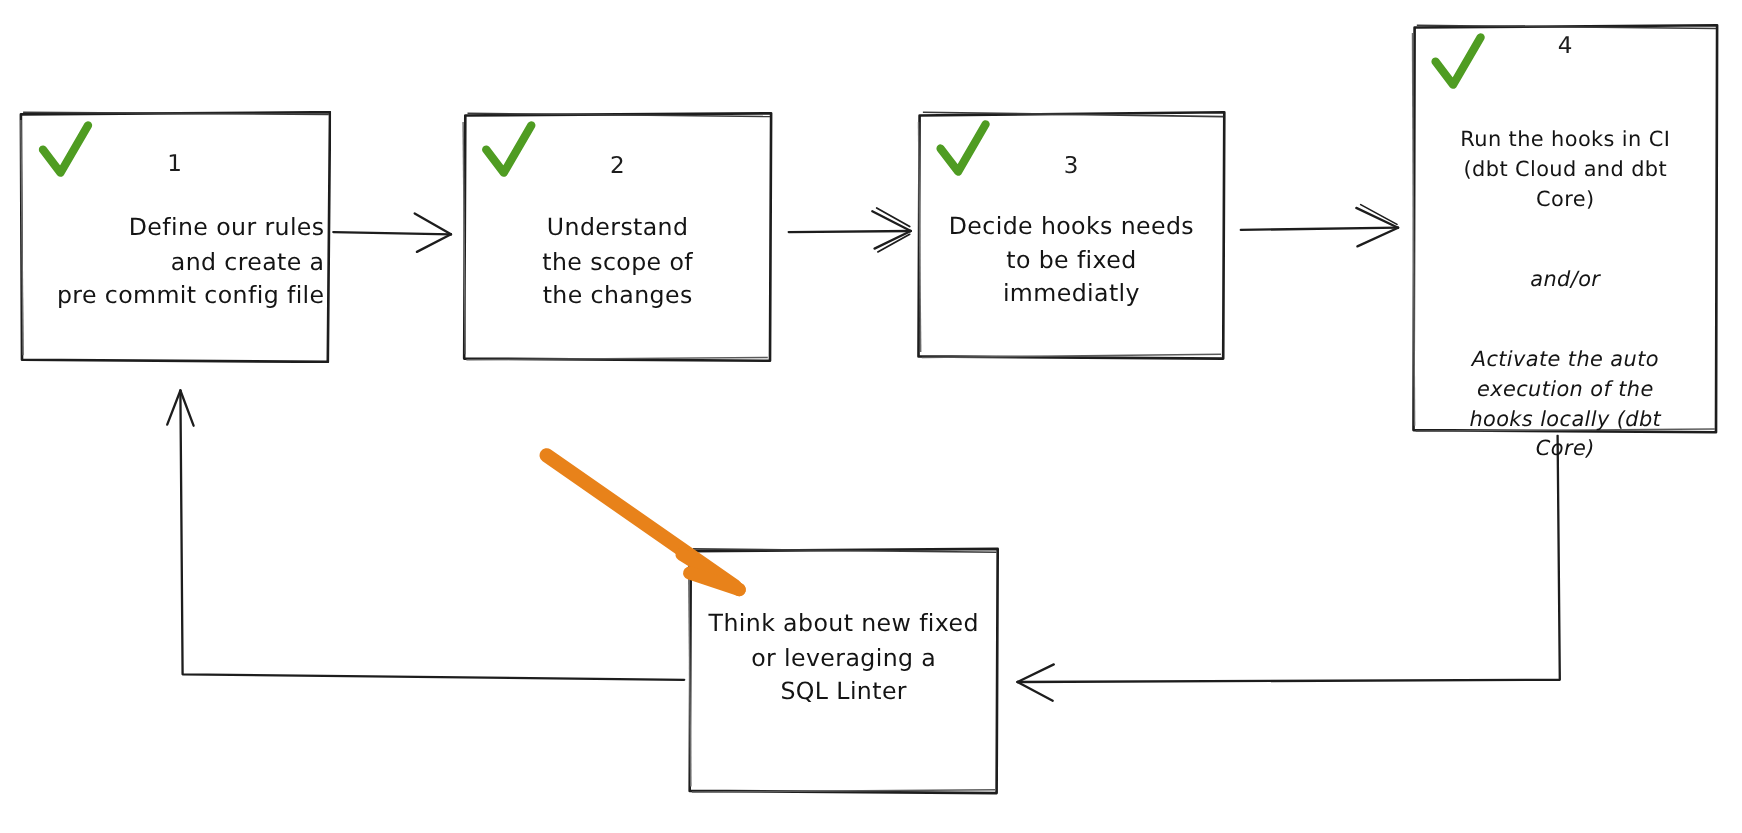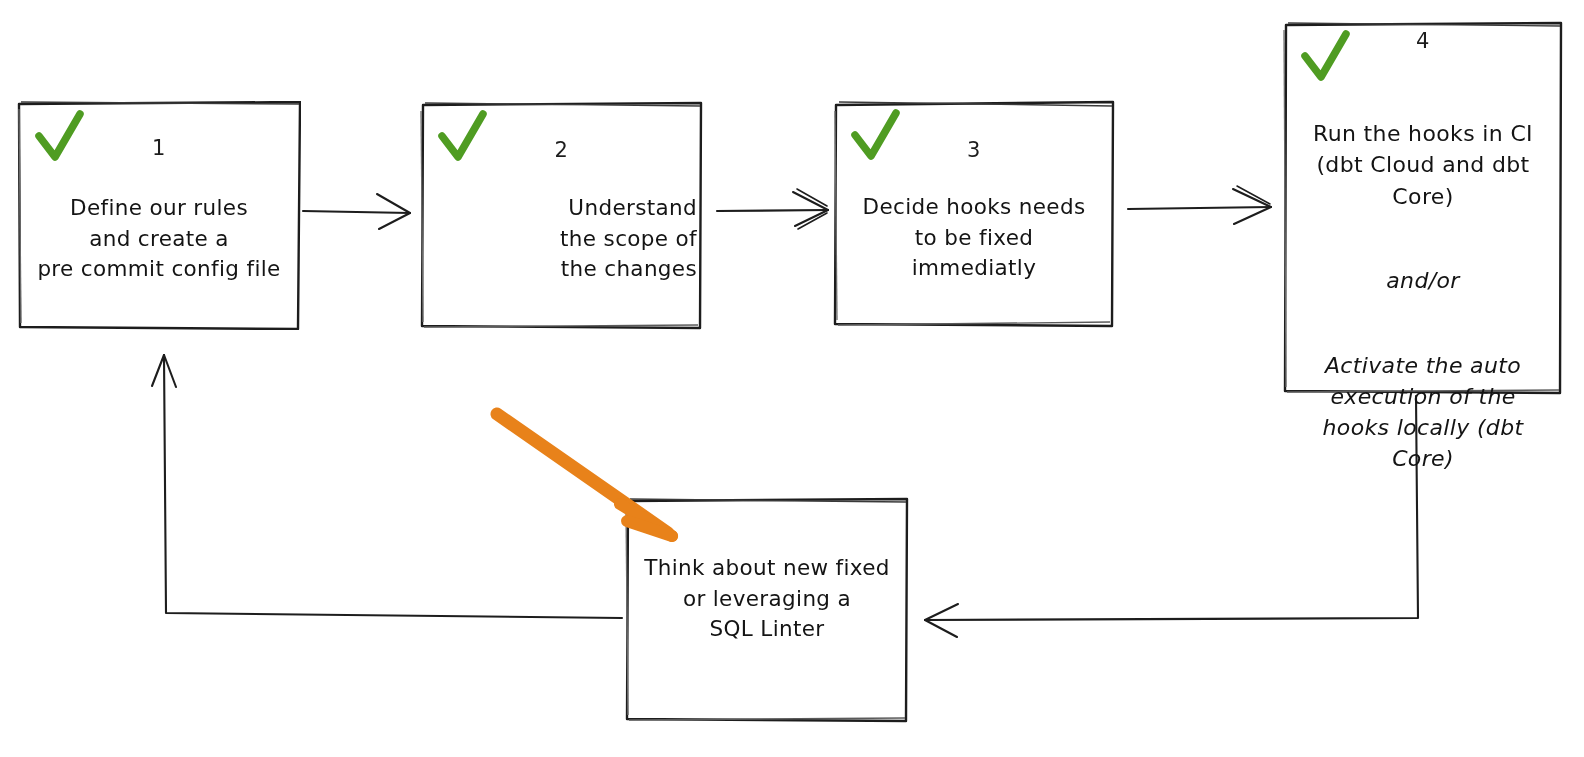--- a/index.html
+++ b/index.html
@@ -61,40 +61,40 @@
     left: 6px;
     right: 6px;
     text-align: center;
     color: #141414;
     font-size: 21.5px;
     line-height: 1.42;
     letter-spacing: 0.35px;
     white-space: pre-line;
   }
   .node-text.small {
-    font-size: 22px;
+    font-size: 19px;
     line-height: 1.42;
   }
 
   .para + .para { margin-top: 1.0em; font-style: italic; }
 
   
   #node-1 { left: 17px;   top: 101px; width: 284px; height: 229px; }
   #node-2 { left: 420px;  top: 101px; width: 283px; height: 229px; }
   #node-3 { left: 833px;  top: 100px; width: 282px; height: 228px; }
   #node-4 { left: 1283px; top: 21px;  width: 280px; height: 374px; }
   #node-5 { left: 625px;  top: 497px; width: 284px; height: 226px; }
 
   #node-1 .step-num { top: 135px; }
   #node-2 .step-num { top: 37px; }
   #node-3 .step-num { top: 38px; }
   #node-4 .step-num { top: 8px; }
 
-  #node-1 .node-text { top: 92px; }
-  #node-2 .node-text { top: 92px; text-align: right; }
+  #node-1 .node-text { top: 92px; text-align: right; }
+  #node-2 .node-text { top: 92px; }
   #node-3 .node-text { top: 92px; }
   #node-4 .node-text { top: 66px; }
   #node-5 .node-text { top: 56px; }
 
   #node-1 .step-num { top: 35px; }
 
   .svg-layer {
     position: absolute;
     inset: 0;
     z-index: 1;

